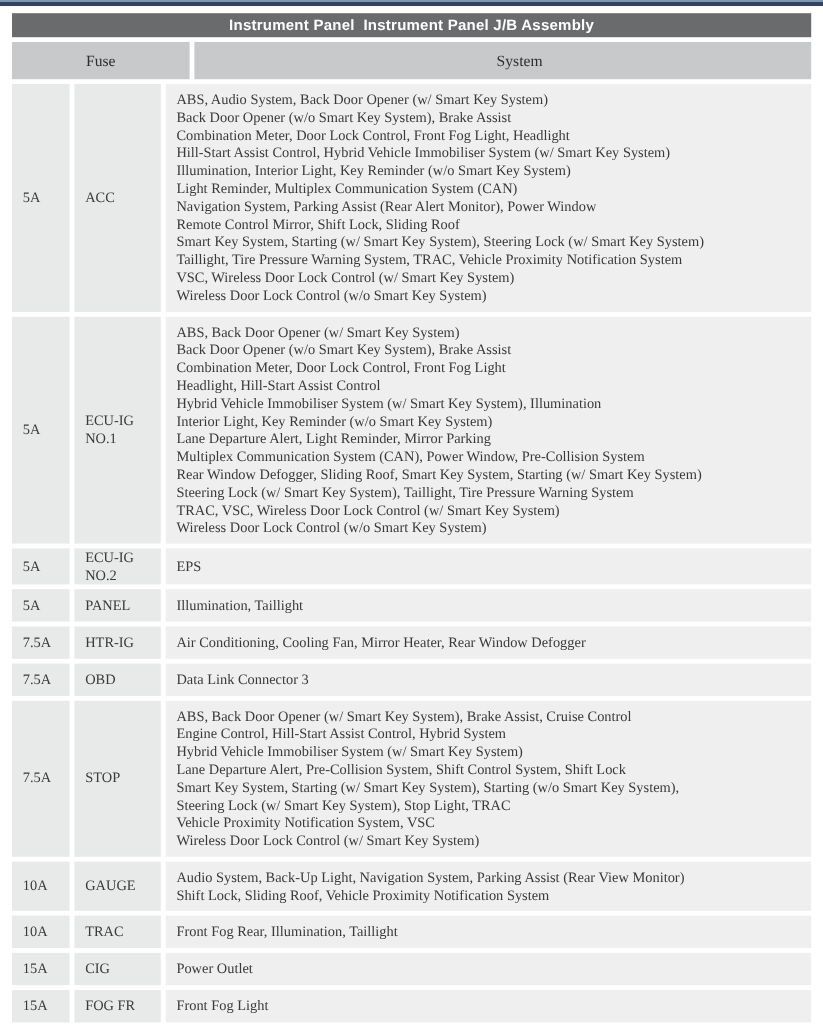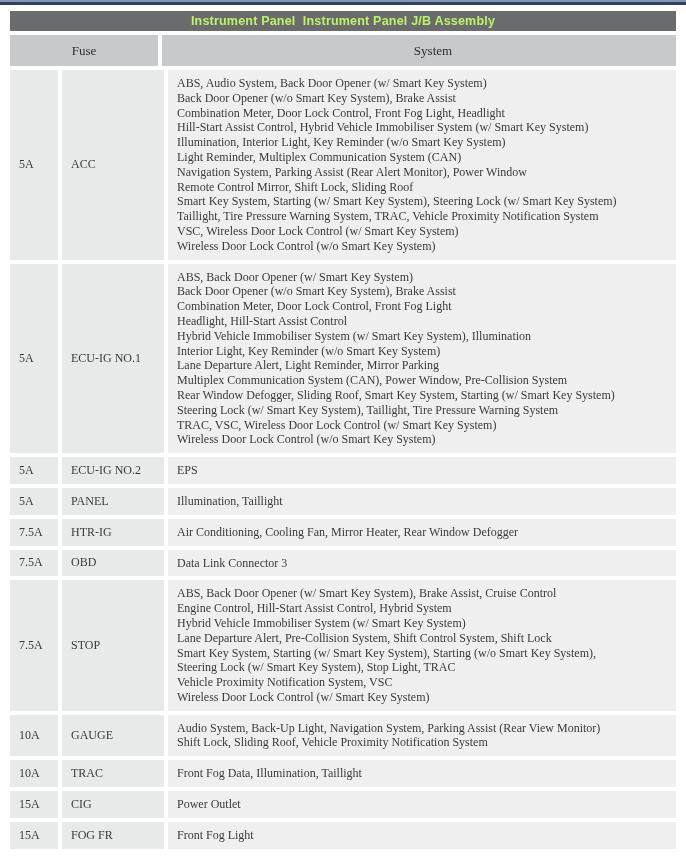--- a/index.html
+++ b/index.html
@@ -15,21 +15,21 @@
   }
   .top-rule {
     height: 5px;
     width: 100%;
     background: linear-gradient(180deg, #8096b4 0%, #8096b4 38%, #33415f 38%, #33415f 100%);
   }
   .content { padding: 6px 10px 0 10px; }
   .title-bar {
     height: 20px;
     background: #6a6b6d;
-    color: #bef264;
+    color: #ffffff;
     display: flex;
     align-items: center;
     justify-content: center;
     font-family: "Liberation Sans", sans-serif;
     font-weight: 700;
     font-size: 12.5px;
     letter-spacing: 0.2px;
     white-space: pre;
     margin-bottom: 4px;
   }
@@ -47,21 +47,21 @@
   .hsystem { flex: 1; padding-left: 28px; }
   .cell { color: #3a3a3a; font-size: 12px; }
   .amp-cell {
     width: 48px;
     background: #e8e9e9;
     display: flex;
     align-items: center;
     padding-left: 9px;
   }
   .name-cell {
-    width: 102px;
+    width: 72px;
     background: #e8e9e9;
     display: flex;
     align-items: center;
     padding-left: 9px;
   }
   .system-cell {
     flex: 1;
     background: #efefef;
     padding: 6px 9px;
     display: flex;
@@ -165,21 +165,21 @@
           <div class="cell name-cell">GAUGE</div>
           <div class="cell system-cell">
             <div class="line">Audio System, Back-Up Light, Navigation System, Parking Assist (Rear View Monitor)</div>
             <div class="line">Shift Lock, Sliding Roof, Vehicle Proximity Notification System</div>
           </div>
         </div>
         <div class="row">
           <div class="cell amp-cell">10A</div>
           <div class="cell name-cell">TRAC</div>
           <div class="cell system-cell">
-            <div class="line">Front Fog Data, Illumination, Taillight</div>
+            <div class="line">Front Fog Rear, Illumination, Taillight</div>
           </div>
         </div>
         <div class="row">
           <div class="cell amp-cell">15A</div>
           <div class="cell name-cell">CIG</div>
           <div class="cell system-cell">
             <div class="line">Power Outlet</div>
           </div>
         </div>
         <div class="row">

